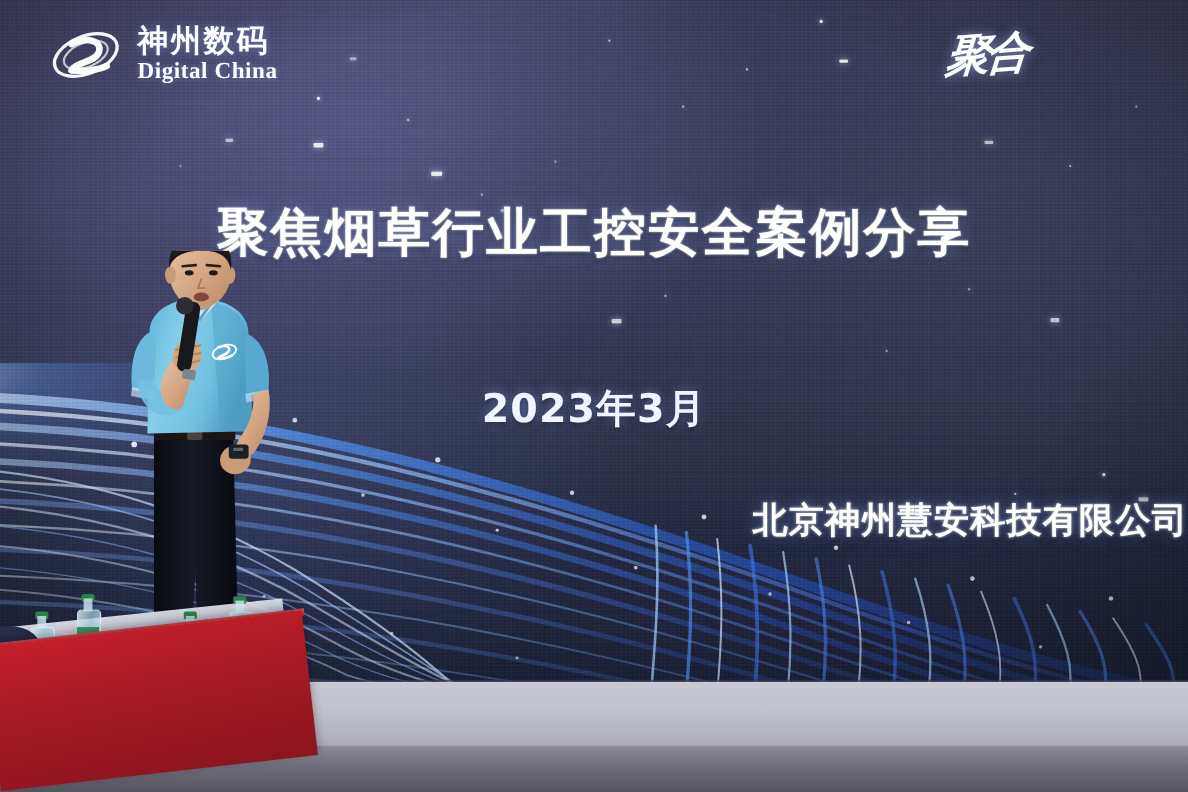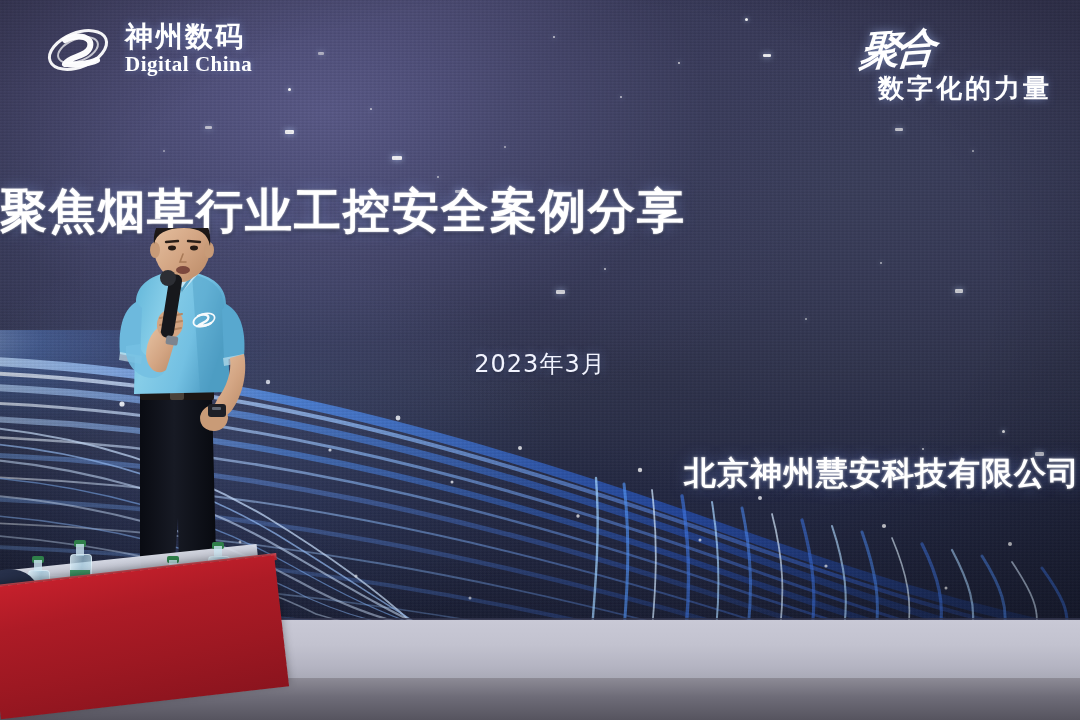--- a/index.html
+++ b/index.html
@@ -88,39 +88,40 @@
     height: 300px;
     overflow: hidden;
   }
   .wave-layer svg { display: block; }
 
   
   .slide-title {
     position: absolute;
     left: 0; right: 0;
     top: 180px;
+    text-align: center;
     font-family: "DejaVu Sans", "Liberation Sans", sans-serif;
     font-size: 47px;
     font-weight: bold;
     letter-spacing: 2px;
     color: #ffffff;
     text-shadow:
       0 0 2px rgba(255,255,255,0.85),
       0 0 14px rgba(150,175,255,0.45),
       0 2px 6px rgba(0,0,0,0.55);
     white-space: nowrap;
   }
   .slide-date {
     position: absolute;
     left: 0; right: 0;
     top: 348px;
     text-align: center;
     font-family: "DejaVu Sans", "Liberation Sans", sans-serif;
-    font-size: 24px;
-    font-weight: normal;
+    font-size: 36px;
+    font-weight: bold;
     letter-spacing: 1px;
     color: #f2f4ff;
     text-shadow: 0 0 10px rgba(140,165,245,0.5), 0 2px 4px rgba(0,0,0,0.5);
   }
   .slide-company {
     position: absolute;
     left: 0; right: 0;
     top: 452px;
     text-align: right;
     font-family: "DejaVu Sans", "Liberation Sans", sans-serif;
@@ -472,21 +473,20 @@
         <path d="M20,20 C34,13 48,17 45,27 C42,37 24,36 20,44 C30,45 44,44 52,40" fill="none" stroke="#ffffff" stroke-width="6" stroke-linecap="round" stroke-linejoin="round" opacity="0.98"></path>
       </svg>
       <div class="brand-text">
         <div class="brand-cn">神州数码</div>
         <div class="brand-en">Digital China</div>
       </div>
     </div>
 
     <div class="event-slogan">
       <div class="slogan-calli">聚合</div>
-      <div class="slogan-sub">数字化的力量</div>
     </div>
 
     <div class="slide-title">聚焦烟草行业工控安全案例分享</div>
     <div class="slide-date">2023年3月</div>
     <div class="slide-company">北京神州慧安科技有限公司</div>
   </div>
 
   <div class="stage-floor-edge"></div>
   <div class="stage-floor"></div>
   <div class="stage-front"></div>

